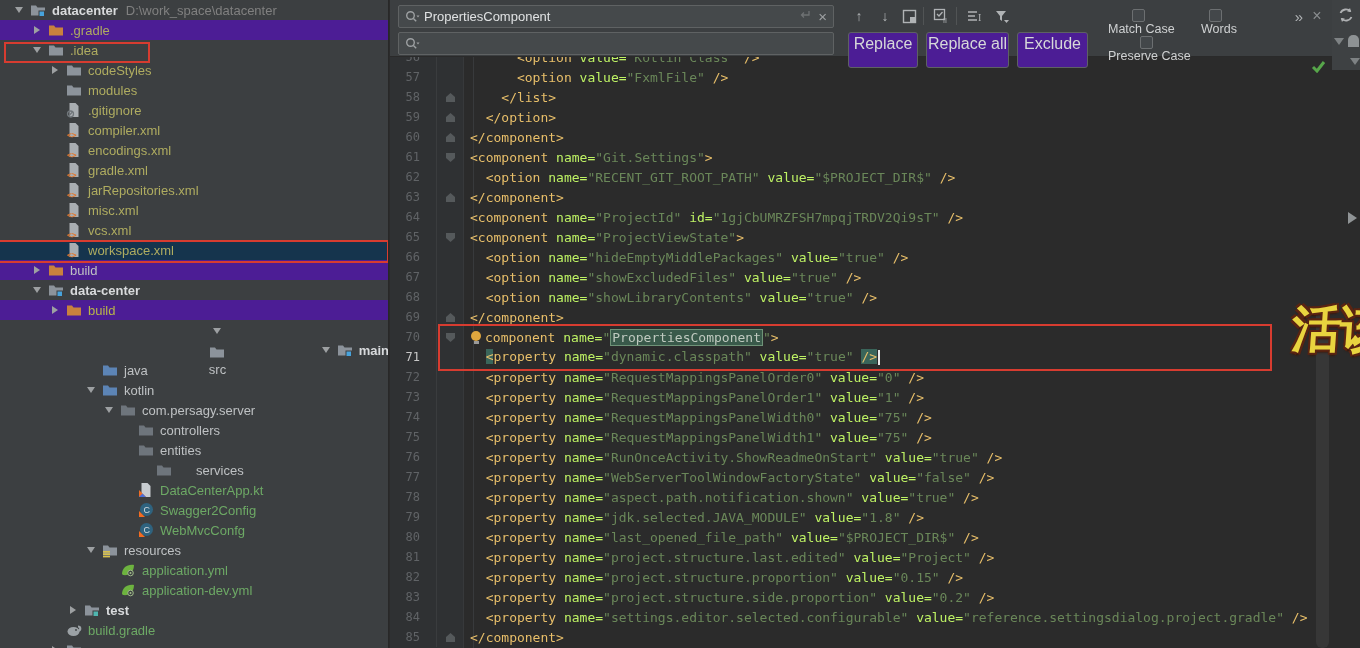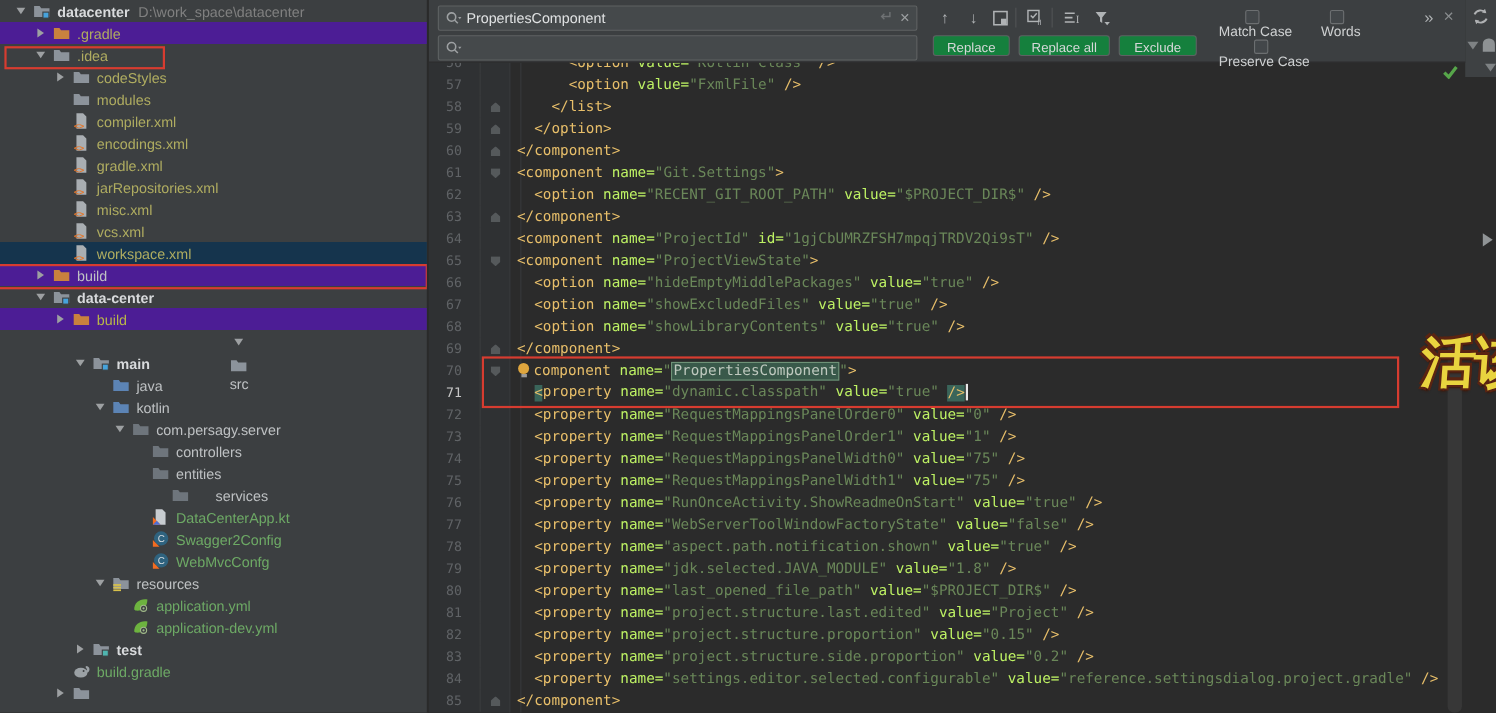--- a/index.html
+++ b/index.html
@@ -49,22 +49,22 @@
   .bulb::after { content:""; position:absolute; left:3.5px; top:10px; width:5px; height:3px; background:#9A9A9A; }
 
   
   #findbar { position:absolute; left:0; top:0; width:942px; height:57px; background:#3C3F41;
              border-bottom:1px solid #2A2A2A; z-index:20; font-size:13px; }
   .ffield { position:absolute; height:23px; background:#45494B; border:1px solid #5F6263; border-radius:2px;
             display:flex; align-items:center; }
   .ffield input { background:transparent; border:none; outline:none; color:#E0E2E3;
                   font-family:"Liberation Sans",sans-serif; font-size:13px; flex:1; }
   .mag { margin:0 4px 0 6px; display:flex; align-items:center; }
-  .fbtn { position:absolute; top:32px; height:19px; background:#15803d; border:1px solid #5E6163;
-          border-radius:3px; color:#D6D8D9; font-size:12px; text-align:center; line-height:21px; cursor:default; }
+  .fbtn { position:absolute; top:32px; height:36px; background:#4c1d95; border:1px solid #5E6163;
+          border-radius:3px; color:#D6D8D9; font-size:16px; text-align:center; line-height:21px; cursor:default; }
   .cb { position:absolute; display:flex; align-items:center; color:#CFD1D2; font-size:12.5px;flex-direction:column; }
   .cbbox { width:13px; height:13px; background:#43474A; border:1px solid #6C6F71; border-radius:2px; margin-right:6px; }
   .ficon { position:absolute; top:5px; width:22px; height:22px; display:flex; align-items:center;
            justify-content:center; color:#B0B3B5; font-size:14px; }
   .fsep { position:absolute; top:7px; width:1px; height:18px; background:#515455; }
 
   
   #rail { position:absolute; left:1332px; top:0; width:28px; height:70px; background:#3E4143; }
   .rtri { width:0;height:0;border-left:5px solid transparent;border-right:5px solid transparent;border-top:7px solid #7E8284; position:absolute; }
   .ghost { position:absolute; width:11px; height:12px; background:#8E9294; border-radius:5px 5px 0 0; }
@@ -142,83 +142,94 @@
               <path d="M1 3.5h5l1.5 2H15v8H1z" fill="#8C939B"></path>
             </svg>
           </span>
           <span class="tlabel">modules</span>
         </div>
         <div class="trow olive" style="padding-left: 44px;">
           <span class="chev"></span>
           <span class="ticon">
             <svg width="16" height="16" viewBox="0 0 16 16">
               <path d="M3.5 1h6l3 3v11h-9z" fill="#A9AEB2"></path>
-              <text x="1" y="15.5" font-size="8" font-weight="bold" fill="#E2762B" font-family="monospace">&lt;&gt;</text>
-            </svg>
-          </span>
-          <span class="tlabel">compiler.xml</span>
+              <circle cx="4.5" cy="12" r="3" fill="none" stroke="#70767B" stroke-width="1.3"></circle>
+              <line x1="2.5" y1="14" x2="6.5" y2="10" stroke="#70767B" stroke-width="1.3"></line>
+            </svg>
+          </span>
+          <span class="tlabel">.gitignore</span>
         </div>
         <div class="trow olive" style="padding-left: 44px;">
           <span class="chev"></span>
           <span class="ticon">
             <svg width="16" height="16" viewBox="0 0 16 16">
               <path d="M3.5 1h6l3 3v11h-9z" fill="#A9AEB2"></path>
               <text x="1" y="15.5" font-size="8" font-weight="bold" fill="#E2762B" font-family="monospace">&lt;&gt;</text>
             </svg>
           </span>
-          <span class="tlabel">encodings.xml</span>
+          <span class="tlabel">compiler.xml</span>
         </div>
         <div class="trow olive" style="padding-left: 44px;">
           <span class="chev"></span>
           <span class="ticon">
             <svg width="16" height="16" viewBox="0 0 16 16">
               <path d="M3.5 1h6l3 3v11h-9z" fill="#A9AEB2"></path>
               <text x="1" y="15.5" font-size="8" font-weight="bold" fill="#E2762B" font-family="monospace">&lt;&gt;</text>
             </svg>
           </span>
-          <span class="tlabel">gradle.xml</span>
+          <span class="tlabel">encodings.xml</span>
         </div>
         <div class="trow olive" style="padding-left: 44px;">
           <span class="chev"></span>
           <span class="ticon">
             <svg width="16" height="16" viewBox="0 0 16 16">
               <path d="M3.5 1h6l3 3v11h-9z" fill="#A9AEB2"></path>
               <text x="1" y="15.5" font-size="8" font-weight="bold" fill="#E2762B" font-family="monospace">&lt;&gt;</text>
             </svg>
           </span>
-          <span class="tlabel">jarRepositories.xml</span>
+          <span class="tlabel">gradle.xml</span>
         </div>
         <div class="trow olive" style="padding-left: 44px;">
           <span class="chev"></span>
           <span class="ticon">
             <svg width="16" height="16" viewBox="0 0 16 16">
               <path d="M3.5 1h6l3 3v11h-9z" fill="#A9AEB2"></path>
               <text x="1" y="15.5" font-size="8" font-weight="bold" fill="#E2762B" font-family="monospace">&lt;&gt;</text>
             </svg>
           </span>
-          <span class="tlabel">misc.xml</span>
+          <span class="tlabel">jarRepositories.xml</span>
         </div>
         <div class="trow olive" style="padding-left: 44px;">
           <span class="chev"></span>
           <span class="ticon">
             <svg width="16" height="16" viewBox="0 0 16 16">
               <path d="M3.5 1h6l3 3v11h-9z" fill="#A9AEB2"></path>
               <text x="1" y="15.5" font-size="8" font-weight="bold" fill="#E2762B" font-family="monospace">&lt;&gt;</text>
             </svg>
           </span>
-          <span class="tlabel">vcs.xml</span>
-        </div>
-        <div class="trow olive selected" style="padding-left: 44px;">
+          <span class="tlabel">misc.xml</span>
+        </div>
+        <div class="trow olive" style="padding-left: 44px;">
           <span class="chev"></span>
           <span class="ticon">
             <svg width="16" height="16" viewBox="0 0 16 16">
               <path d="M3.5 1h6l3 3v11h-9z" fill="#A9AEB2"></path>
               <text x="1" y="15.5" font-size="8" font-weight="bold" fill="#E2762B" font-family="monospace">&lt;&gt;</text>
             </svg>
           </span>
+          <span class="tlabel">vcs.xml</span>
+        </div>
+        <div class="trow olive selected" style="padding-left: 44px;">
+          <span class="chev"></span>
+          <span class="ticon">
+            <svg width="16" height="16" viewBox="0 0 16 16">
+              <path d="M3.5 1h6l3 3v11h-9z" fill="#A9AEB2"></path>
+              <text x="1" y="15.5" font-size="8" font-weight="bold" fill="#E2762B" font-family="monospace">&lt;&gt;</text>
+            </svg>
+          </span>
           <span class="tlabel">workspace.xml</span>
         </div>
         <div class="trow  excluded" style="padding-left: 26px;">
           <span class="chev">
             <span class="tri-r"></span>
           </span>
           <span class="ticon">
             <svg width="16" height="16" viewBox="0 0 16 16">
               <path d="M1 3.5h5l1.5 2H15v8H1z" fill="#C9813E"></path>
             </svg>
@@ -252,21 +263,21 @@
           <span class="chev">
             <span class="tri-d"></span>
           </span>
           <span class="ticon">
             <svg width="16" height="16" viewBox="0 0 16 16">
               <path d="M1 3.5h5l1.5 2H15v8H1z" fill="#8C939B"></path>
             </svg>
           </span>
           <span class="tlabel">src</span>
         </div>
-        <div class="trow bold" style="padding-left: 62px;">
+        <div class="trow bold" style="padding-left: 62px; justify-content: flex-end;">
           <span class="chev">
             <span class="tri-d"></span>
           </span>
           <span class="ticon">
             <svg width="16" height="16" viewBox="0 0 16 16">
               <path d="M1 3.5h5l1.5 2H15v8H1z" fill="#8C939B"></path>
               <rect x="9" y="9" width="5.5" height="5.5" fill="#47A3DC" stroke="#3C3F41" stroke-width="1"></rect>
             </svg>
           </span>
           <span class="tlabel">main</span>

